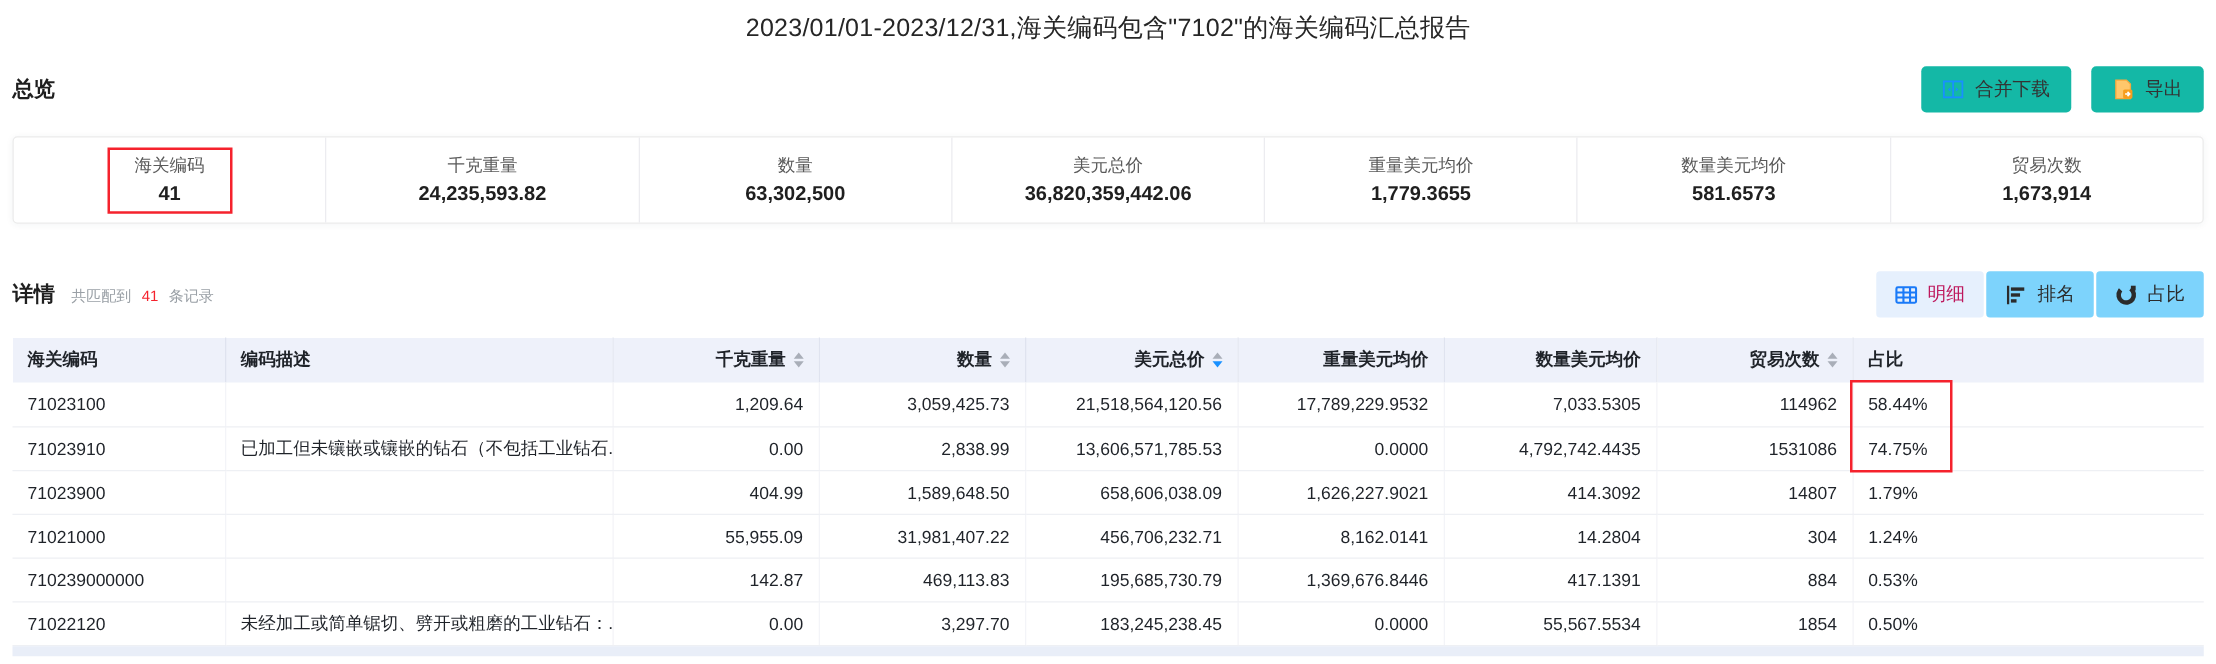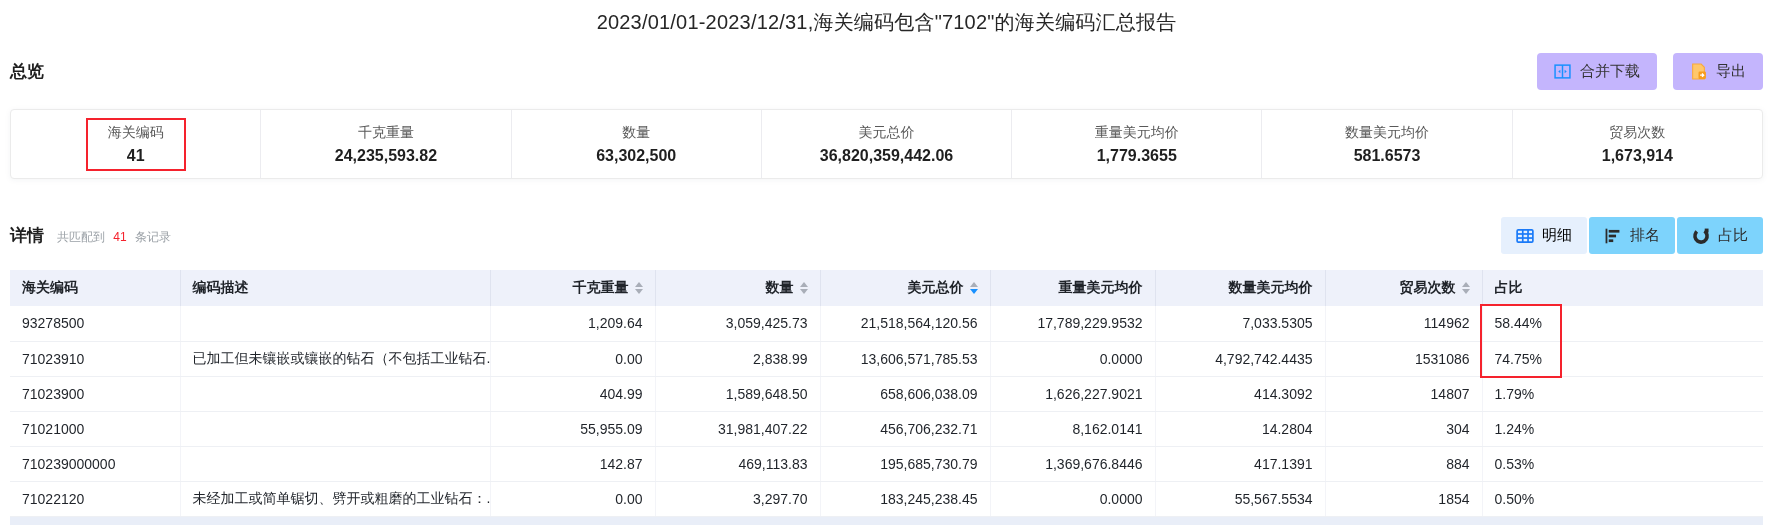--- a/index.html
+++ b/index.html
@@ -7,21 +7,21 @@
   body { font-family:"Liberation Sans","DejaVu Sans",sans-serif; color:#262626; }
   .page { width:1773px; height:531px; overflow:hidden; position:relative; background:#fff; }
 
   .report-title { text-align:center; font-size:20px; color:#262626; padding-top:9px; letter-spacing:.2px; }
 
   .row-between { display:flex; justify-content:space-between; align-items:center; margin:0 10px; }
   .overview-row { margin-top:17px; }
   .section-title { font-size:17px; font-weight:bold; color:#1f1f1f; }
 
   .hdr-buttons { display:flex; gap:16px; }
-  .ghost-btn { display:inline-flex; align-items:center; gap:9px; background:#c4b5fd; border:none;
+  .ghost-btn { display:inline-flex; align-items:center; gap:9px; background:#14b8a6; border:none;
                border-radius:4px; height:37px; padding:0 17px; font-size:15px; color:#333; cursor:pointer;
                font-family:inherit; }
   .ghost-btn svg { display:block; }
 
   .summary { margin:19px 10px 0; height:70px; border:1px solid #ebebeb; border-radius:4px;
              box-shadow:0 1px 6px rgba(31,56,88,.05); display:flex; align-items:stretch; background:#fff; }
   .card { flex:1; display:flex; justify-content:center; align-items:center; }
   .card + .card { border-left:1px solid #ececf0; }
   .card-inner { text-align:center; padding:4px 10px; }
   .card-inner.highlighted { border:2px solid #f5222d; padding:4px 20px; }
@@ -30,21 +30,21 @@
 
   .details-row { margin-top:38px; }
   .details-left { display:flex; align-items:baseline; gap:13px; }
   .match-text { font-size:12px; color:#9aa0a6; }
   .match-count { color:#f5222d; margin:0 5px; }
 
   .view-tabs { display:flex; gap:2px; }
   .tab-btn { display:inline-flex; align-items:center; gap:8px; height:37px; padding:0 15px;
              background:#7dd3fc; border:none; border-radius:3px; font-size:15px; color:#2b2b2b;
              cursor:pointer; font-family:inherit; }
-  .tab-btn.active { background:#e6f0fd; color:#000000;margin-left:32px; }
+  .tab-btn.active { background:#e6f0fd; color:#be185d;margin-left:32px; }
   .tab-btn svg { display:block; }
 
   .table-wrap { margin:16px 10px 0; position:relative; }
   table { width:1753px; border-collapse:collapse; table-layout:fixed; font-size:14px; }
   thead th { background:#eef1fa; height:36px; font-weight:bold; color:#1f2329;
              padding:0 12px; border-right:1px solid #dfe3ef; white-space:nowrap; overflow:hidden; }
   thead th:last-child { border-right:none; }
   th.left { text-align:left; } th.right { text-align:right; }
   .th-inner { display:inline-flex; align-items:center; gap:6px; vertical-align:middle; }
   tbody td { height:35px; padding:0 12px; border-bottom:1px solid #eef0f4;
@@ -242,21 +242,21 @@
                   <i class="down"></i>
                 </span>
               </span></th>
             <th class="left"><span class="th-inner">
                 <span class="th-label">占比</span>
               </span></th>
           </tr>
         </thead>
       <tbody id="table-body">
           <tr>
-            <td class="left">93278500</td>
+            <td class="left">71023100</td>
             <td class="left"></td>
             <td class="right">1,209.64</td>
             <td class="right">3,059,425.73</td>
             <td class="right">21,518,564,120.56</td>
             <td class="right">17,789,229.9532</td>
             <td class="right">7,033.5305</td>
             <td class="right">114962</td>
             <td class="left">58.44%</td>
           </tr>
           <tr>

